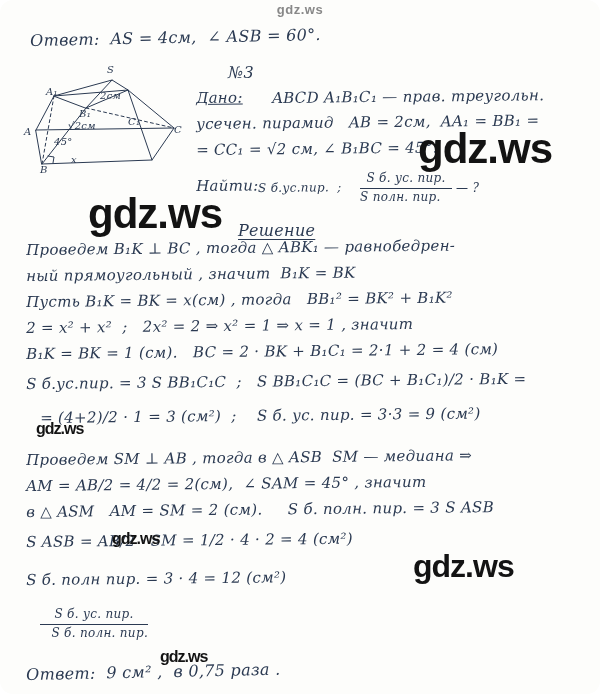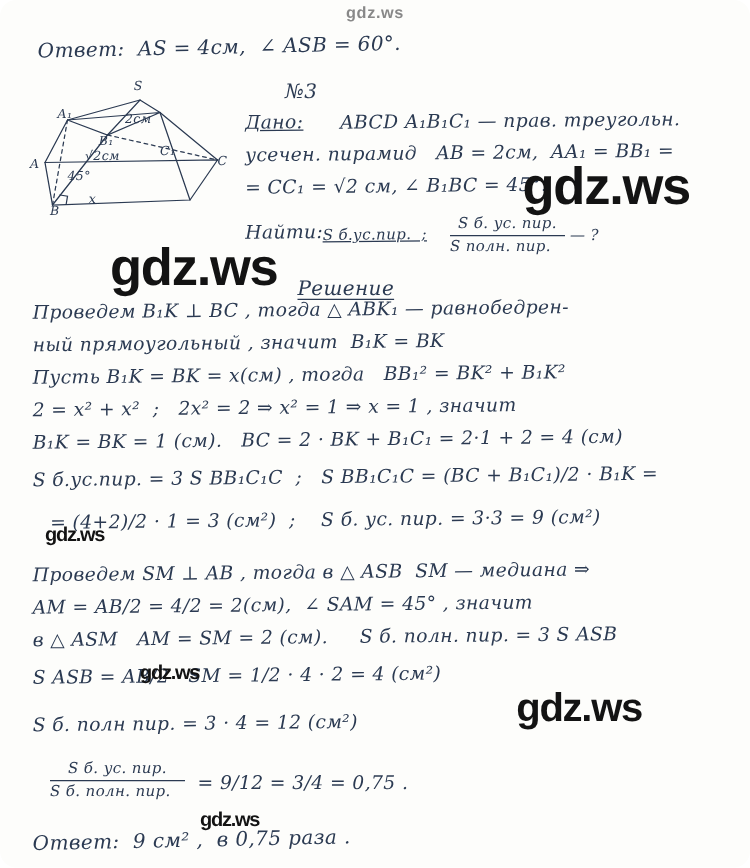--- a/index.html
+++ b/index.html
@@ -132,21 +132,21 @@
     <div class="hw tiny" style="left:30px; top:68px;">45°</div>
     <div class="hw tiny" style="left:47px; top:86px;">x</div>
   </div>
 
   <div class="hw tilt2" style="left:196px; top:90px; font-size:15px;text-decoration:underline;">Дано:</div>
   <div class="hw tilt2" style="left:272px; top:90px; font-size:15px;">ABCD A₁B₁C₁ — прав. треугольн.</div>
   <div class="hw tilt2" style="left:196px; top:116px; font-size:15px;">усечен. пирамид   AB = 2см,  AA₁ = BB₁ =</div>
   <div class="hw tilt2" style="left:196px; top:142px; font-size:15px;">= CC₁ = √2 см, ∠ B₁BC = 45°.</div>
 
   <div class="hw tilt2" style="left:196px; top:178px; font-size:15px;">Найти:</div>
-  <div class="hw tilt2 small" style="left:258px; top:182px;text-decoration:underline;">S б.ус.пир.  ;</div>
+  <div class="hw tilt2 small" style="left:258px; top:182px;">S б.ус.пир.  ;</div>
   <div style="position:absolute; left:360px; top:172px; width:92px;">
     <div class="hw small" style="position:static; text-align:center;">S б. ус. пир.</div>
     <div class="rule" style="position:static; width:92px; margin:2px 0;"></div>
     <div class="hw small" style="position:static; text-align:left;">S полн. пир.</div>
   </div>
   <div class="hw small" style="left:456px; top:182px;">— ?</div>
 
   <div class="hw underline" style="left:238px; top:222px; font-size:16px;">Решение</div>
 
   <div class="hw tilt2" style="left:26px; top:242px;">Проведем B₁K ⊥ BC , тогда △ ABK₁ — равнобедрен-</div>
@@ -158,23 +158,22 @@
   <div class="hw tilt2" style="left:40px; top:410px;">= (4+2)/2 · 1 = 3 (см²)  ;    S б. ус. пир. = 3·3 = 9 (см²)</div>
   <div class="hw tilt2" style="left:26px; top:452px;">Проведем SM ⊥ AB , тогда в △ ASB  SM — медиана ⇒</div>
   <div class="hw tilt2" style="left:26px; top:478px;">AM = AB/2 = 4/2 = 2(см),  ∠ SAM = 45° , значит</div>
   <div class="hw tilt2" style="left:26px; top:504px;">в △ ASM   AM = SM = 2 (см).     S б. полн. пир. = 3 S ASB</div>
   <div class="hw tilt2" style="left:26px; top:534px;">S ASB = AB/2 · SM = 1/2 · 4 · 2 = 4 (см²)</div>
   <div class="hw tilt2" style="left:26px; top:572px;">S б. полн пир. = 3 · 4 = 12 (см²)</div>
 
   <div style="position:absolute; left:40px; top:608px; width:108px;">
     <div class="hw small" style="position:static; text-align:center;">S б. ус. пир.</div>
     <div class="rule" style="position:static; width:108px; margin:2px 0;"></div>
-    <div class="hw small" style="position:static; text-align:left;">S б. полн. пир.</div>
+    <div class="hw small" style="position:static; text-align:right;">S б. полн. пир.</div>
   </div>
-  <div class="hw" style="left:158px; top:618px;">= 9/12 = 3/4 = 0,75 .</div>
 
   <div class="hw tilt" style="left:26px; top:666px; font-size:16px;">Ответ:  9 см² ,  в 0,75 раза .</div>
 
   <div class="wm" style="left:418px; top:125px; font-size:42px;">gdz.ws</div>
   <div class="wm" style="left:88px;  top:190px; font-size:42px;">gdz.ws</div>
   <div class="wm" style="left:36px;  top:420px; font-size:16px;">gdz.ws</div>
   <div class="wm" style="left:413px; top:548px; font-size:32px;">gdz.ws</div>
   <div class="wm" style="left:112px; top:530px; font-size:16px;">gdz.ws</div>
   <div class="wm" style="left:160px; top:648px; font-size:16px;">gdz.ws</div>
 

